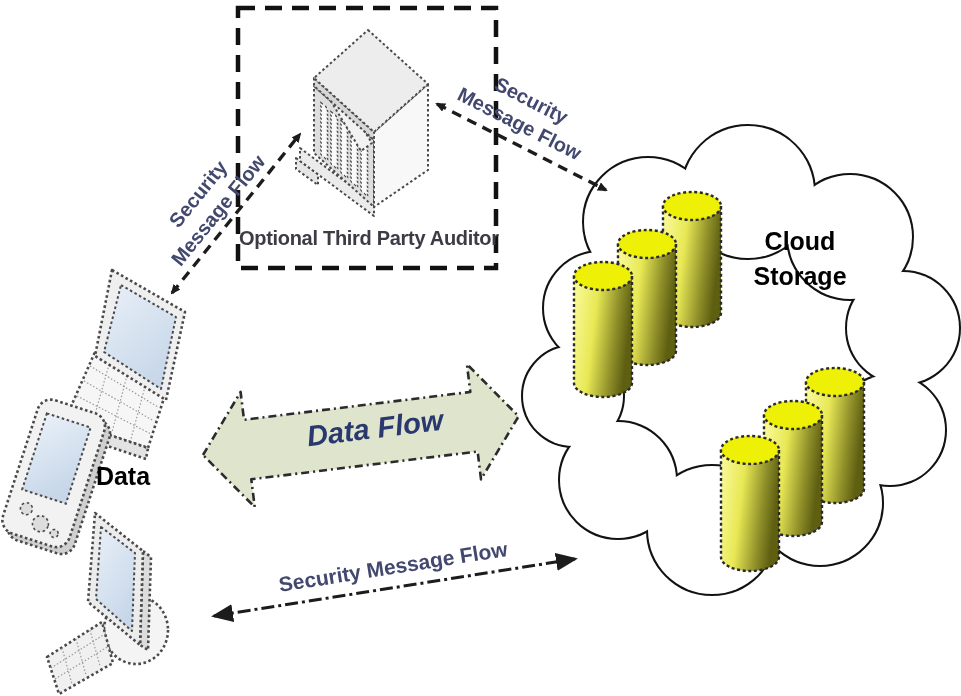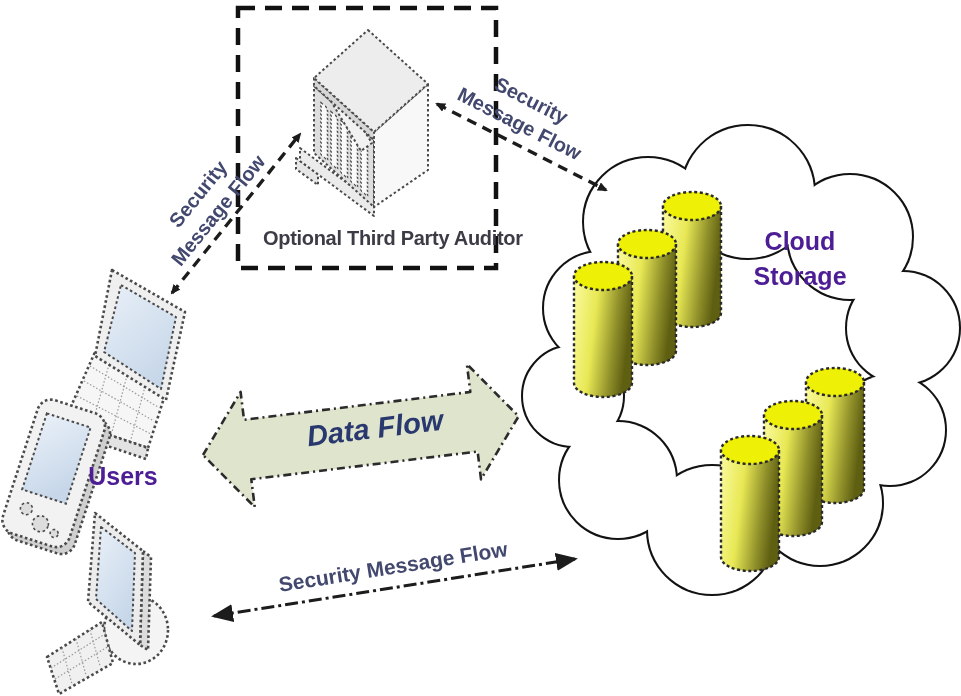--- a/index.html
+++ b/index.html
@@ -2,25 +2,25 @@
 <html><head>
 <meta charset="utf-8">
 <style>
   html,body{margin:0;padding:0;background:#fff;}
   #stage{
     position:relative;width:961px;height:696px;background:#ffffff;
     font-family:"Liberation Sans",sans-serif;overflow:hidden;
   }
   #stage svg{position:absolute;left:0;top:0;}
   .lbl{position:absolute;text-align:center;white-space:nowrap;}
-  .lbl-blue{color:#4c1d95;font-weight:600;}
+  .lbl-blue{color:#000000;font-weight:600;}
   .lbl-users{left:68px;top:462px;width:110px;font-size:25px;}
   .lbl-cloud{left:735px;top:224px;width:130px;font-size:25px;line-height:1.38;white-space:normal;}
   .lbl-provider{left:645px;top:627px;width:280px;font-size:25px;}
-  .lbl-auditor{left:239px;top:227px;width:258px;font-size:20px;font-weight:600;color:#3c3c46;letter-spacing:-0.3px;margin-left:24px;}
+  .lbl-auditor{left:239px;top:227px;width:258px;font-size:20px;font-weight:600;color:#3c3c46;letter-spacing:-0.3px;}
   .lbl-dataflow{left:290px;top:412px;width:170px;font-size:29px;font-weight:700;font-style:italic;color:#29386e;transform:rotate(-7deg);}
   .lbl-sec{color:#42486e;font-weight:600;font-size:20px;line-height:1.3;}
   .lbl-sec-left{left:123px;top:176px;width:170px;transform:rotate(-51deg);white-space:normal;}
   .lbl-sec-right{left:438px;top:86px;width:175px;transform:rotate(27deg);white-space:normal;}
   .lbl-sec-bottom{left:262px;top:553px;width:262px;font-size:21px;transform:rotate(-9deg);}
 </style>
 </head>
 <body>
 
 <div id="stage">
@@ -151,21 +151,21 @@
 
   <g transform="translate(203,455) rotate(-7)">
     <polygon points="0,0 45,-58 45,-30 273,-30 273,-58 318,0 273,58 273,30 45,30 45,58" fill="#dfe4cd" stroke="#2b2b2b" stroke-width="2.6" stroke-dasharray="8 4 2 4" stroke-linejoin="round"></polygon>
   </g>
 
   <line x1="172" y1="293" x2="300" y2="134" stroke="#1c1c1c" stroke-width="3.4" stroke-dasharray="10 7" marker-start="url(#ah)" marker-end="url(#ah)"></line>
   <line x1="437" y1="104" x2="606" y2="190" stroke="#1c1c1c" stroke-width="3.4" stroke-dasharray="10 7" marker-start="url(#ah)" marker-end="url(#ah)"></line>
   <line x1="214" y1="616" x2="575" y2="559" stroke="#1c1c1c" stroke-width="3" stroke-dasharray="13 4 3 4" marker-start="url(#ahBig)" marker-end="url(#ahBig)"></line>
 </svg>
 
-<div class="lbl lbl-blue lbl-users">Users</div>
+<div class="lbl lbl-blue lbl-users">Data</div>
 
 <div class="lbl lbl-auditor">Optional Third Party Auditor</div>
 
 <div class="lbl lbl-blue lbl-cloud">
   <div>Cloud</div>
   <div>Storage</div>
 </div>
 
 
 <div class="lbl lbl-dataflow">Data Flow</div>

